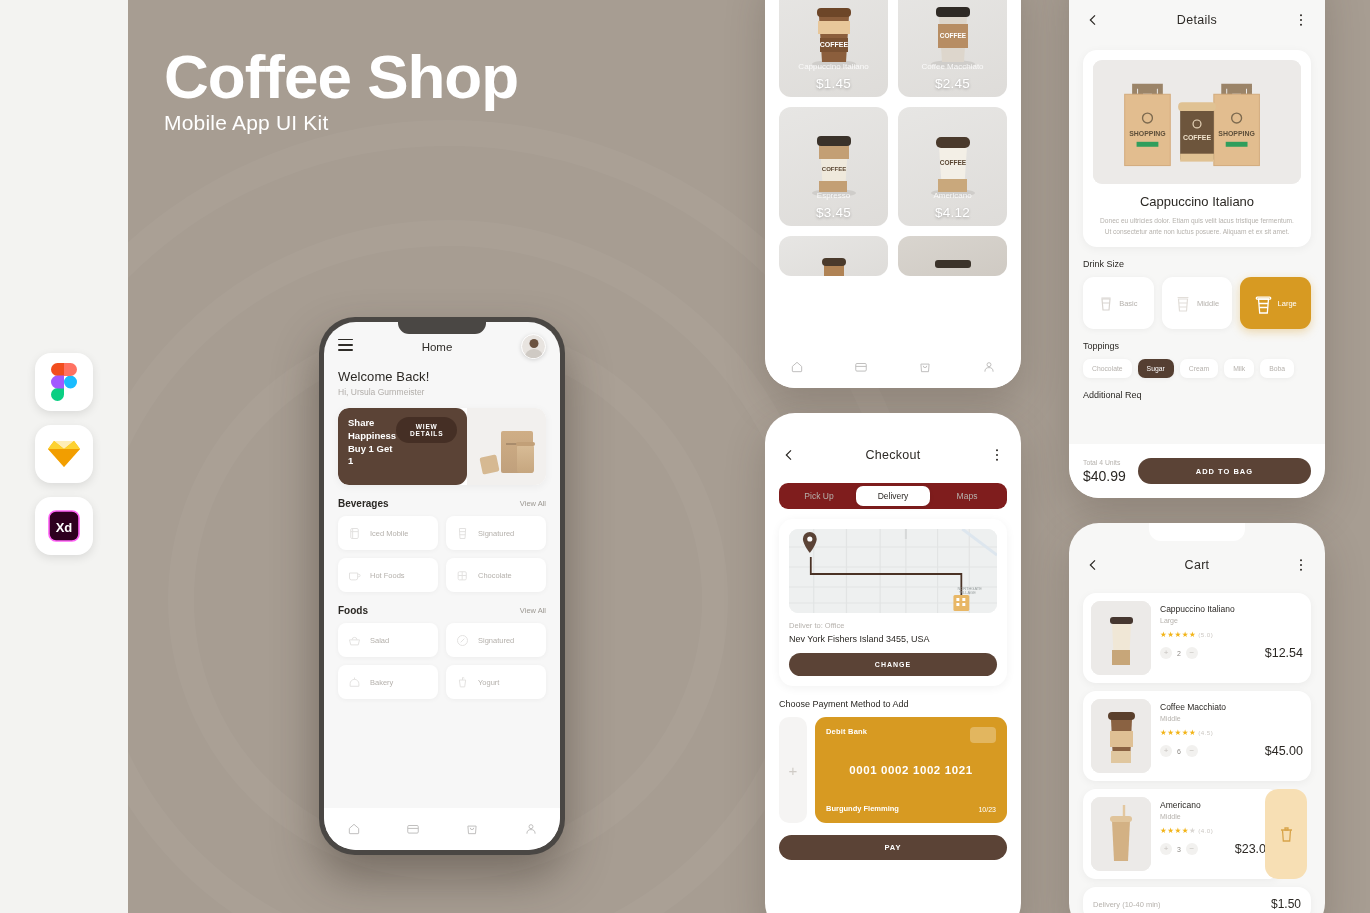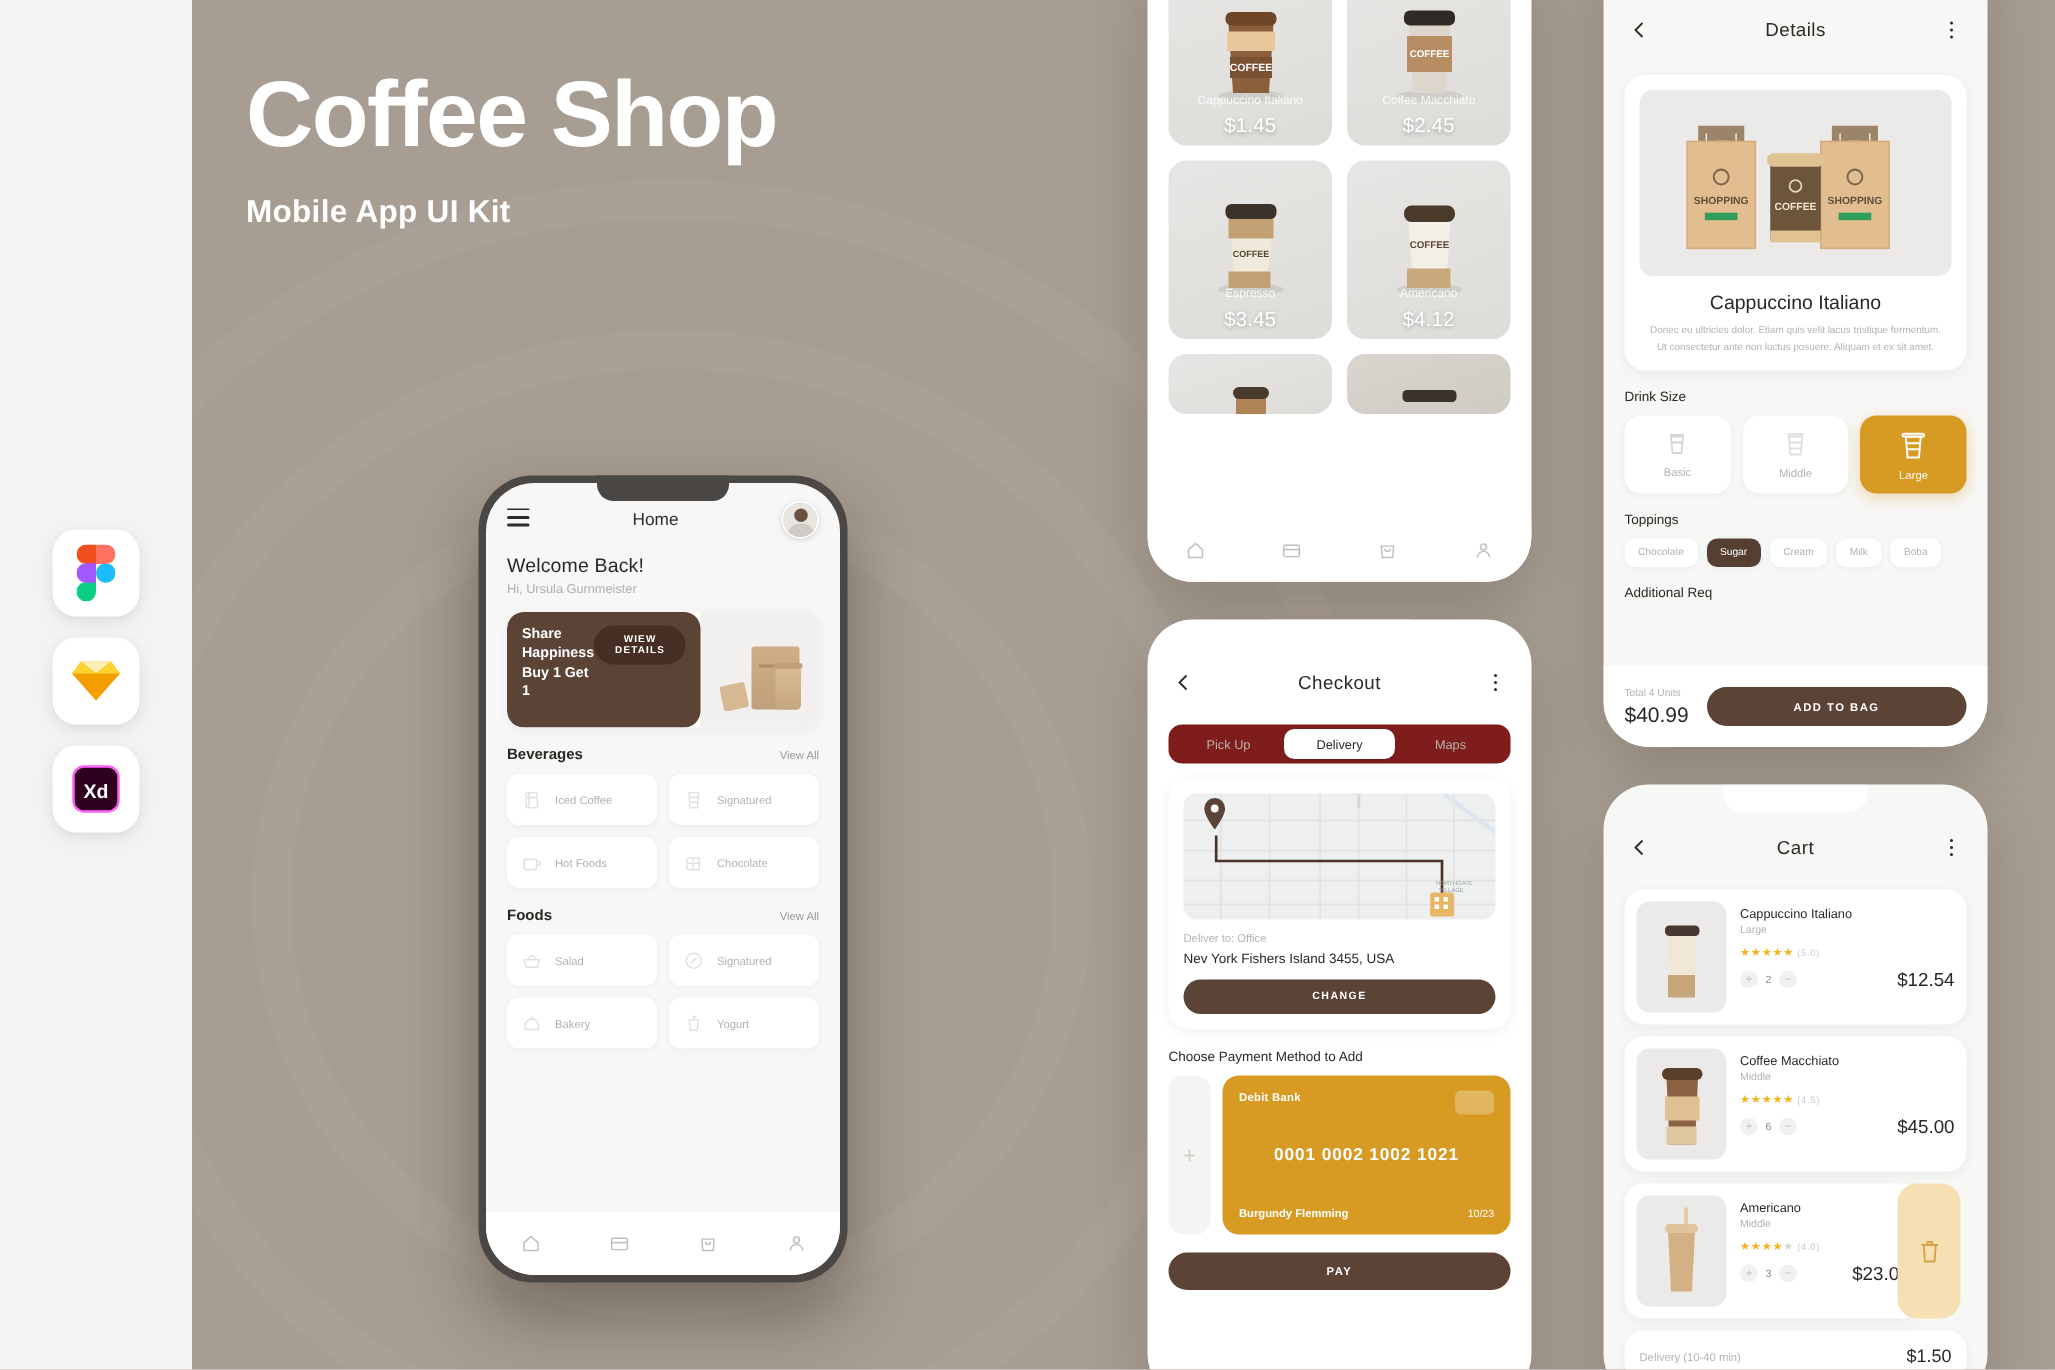--- a/index.html
+++ b/index.html
@@ -30,22 +30,22 @@
   }
   .r1 { width: 560px; height: 560px; left: 40px; top: 320px; }
   .r2 { width: 760px; height: 760px; left: -60px; top: 220px; }
   .r3 { width: 960px; height: 960px; left: -160px; top: 120px; }
 
   .headline {
     position: absolute; left: 36px; top: 45px; color: #fff;
     font-size: 62px; font-weight: bold; letter-spacing: -1px; line-height: 1.02;
   }
   .subhead {
-    position: absolute; left: 36px; top: 130px; color: #fff;
-    font-size: 21px; font-weight: bold; letter-spacing: .2px;
+    position: absolute; left: 36px; top: 111px; color: #fff;
+    font-size: 21px; font-weight: normal; letter-spacing: .2px;
   }
 
   
   .screen-card {
     position: absolute; background: #fff; border-radius: 30px; overflow: hidden;
     box-shadow: 0 16px 40px rgba(60,45,35,.22);
   }
   .notch {
     position: absolute; left: 50%; transform: translateX(-50%); top: 0;
     width: 96px; height: 18px; background: #fff; border-radius: 0 0 12px 12px; z-index: 4;
@@ -181,21 +181,21 @@
   
   .details { left: 941px; top: -40px; width: 256px; height: 538px; background: #f7f7f6; }
   .hero-card { margin: 10px 14px 0; background: #fff; border-radius: 14px; padding: 10px;
     box-shadow: 0 2px 10px rgba(0,0,0,.05); }
   .hero-img { height: 124px; border-radius: 9px; background: #eceae8; position: relative; overflow: hidden; }
   .hero-name { text-align: center; font-size: 13px; color: #2b2824; margin-top: 10px; }
   .hero-desc { text-align: center; font-size: 6.6px; color: #b6b2ad; line-height: 1.7; margin-top: 6px; padding: 0 6px; }
   .sec-lbl { font-size: 9px; color: #2b2824; padding: 12px 14px 0; }
   .sizes { display: flex; gap: 8px; padding: 8px 14px 0; }
   .size { flex: 1; height: 52px; border-radius: 11px; background: #fff; display: flex;
-    flex-direction: column; align-items: center; justify-content: center; gap: 6px;
+    flex-direction: row; align-items: center; justify-content: center; gap: 6px;
     box-shadow: 0 1px 6px rgba(0,0,0,.05); }
   .size span { font-size: 7.5px; color: #b6b2ad; }
   .size.on { background: #d79a22; box-shadow: 0 3px 10px rgba(215,154,34,.35); }
   .size.on span { color: #fff; }
   .tops { display: flex; gap: 6px; padding: 8px 0 0 14px; }
   .top-chip { background: #fff; border-radius: 7px; height: 19px; padding: 0 9px; display: flex;
     align-items: center; font-size: 6.8px; color: #b6b2ad; box-shadow: 0 1px 5px rgba(0,0,0,.05); flex: none; }
   .top-chip.on { background: #553f32; color: #fff; }
   .detail-foot {
     position: absolute; left: 0; right: 0; bottom: 0; height: 54px; background: #fff;
@@ -318,21 +318,21 @@
         <div class="sec-head">
           <h3>Beverages</h3>
           <div class="va">View All</div>
         </div>
         <div class="grid2">
           <div class="cat">
             <svg class="ci" viewBox="0 0 24 24" fill="none" stroke="#9b9792" stroke-width="1.6">
                 <rect x="6" y="4" width="12" height="16" rx="2"></rect>
                 <path d="M6 9h12M9 4v16"></path>
               </svg>
-            <span>Iced Coffee</span>
+            <span>Iced Mobile</span>
           </div>
           <div class="cat">
             <svg class="ci" viewBox="0 0 24 24" fill="none" stroke="#9b9792" stroke-width="1.6">
                 <path d="M7 4h10l-1 16H8z"></path>
                 <path d="M7 9h10M7 14h10"></path>
               </svg>
             <span>Signatured</span>
           </div>
           <div class="cat">
             <svg class="ci" viewBox="0 0 24 24" fill="none" stroke="#9b9792" stroke-width="1.6">

